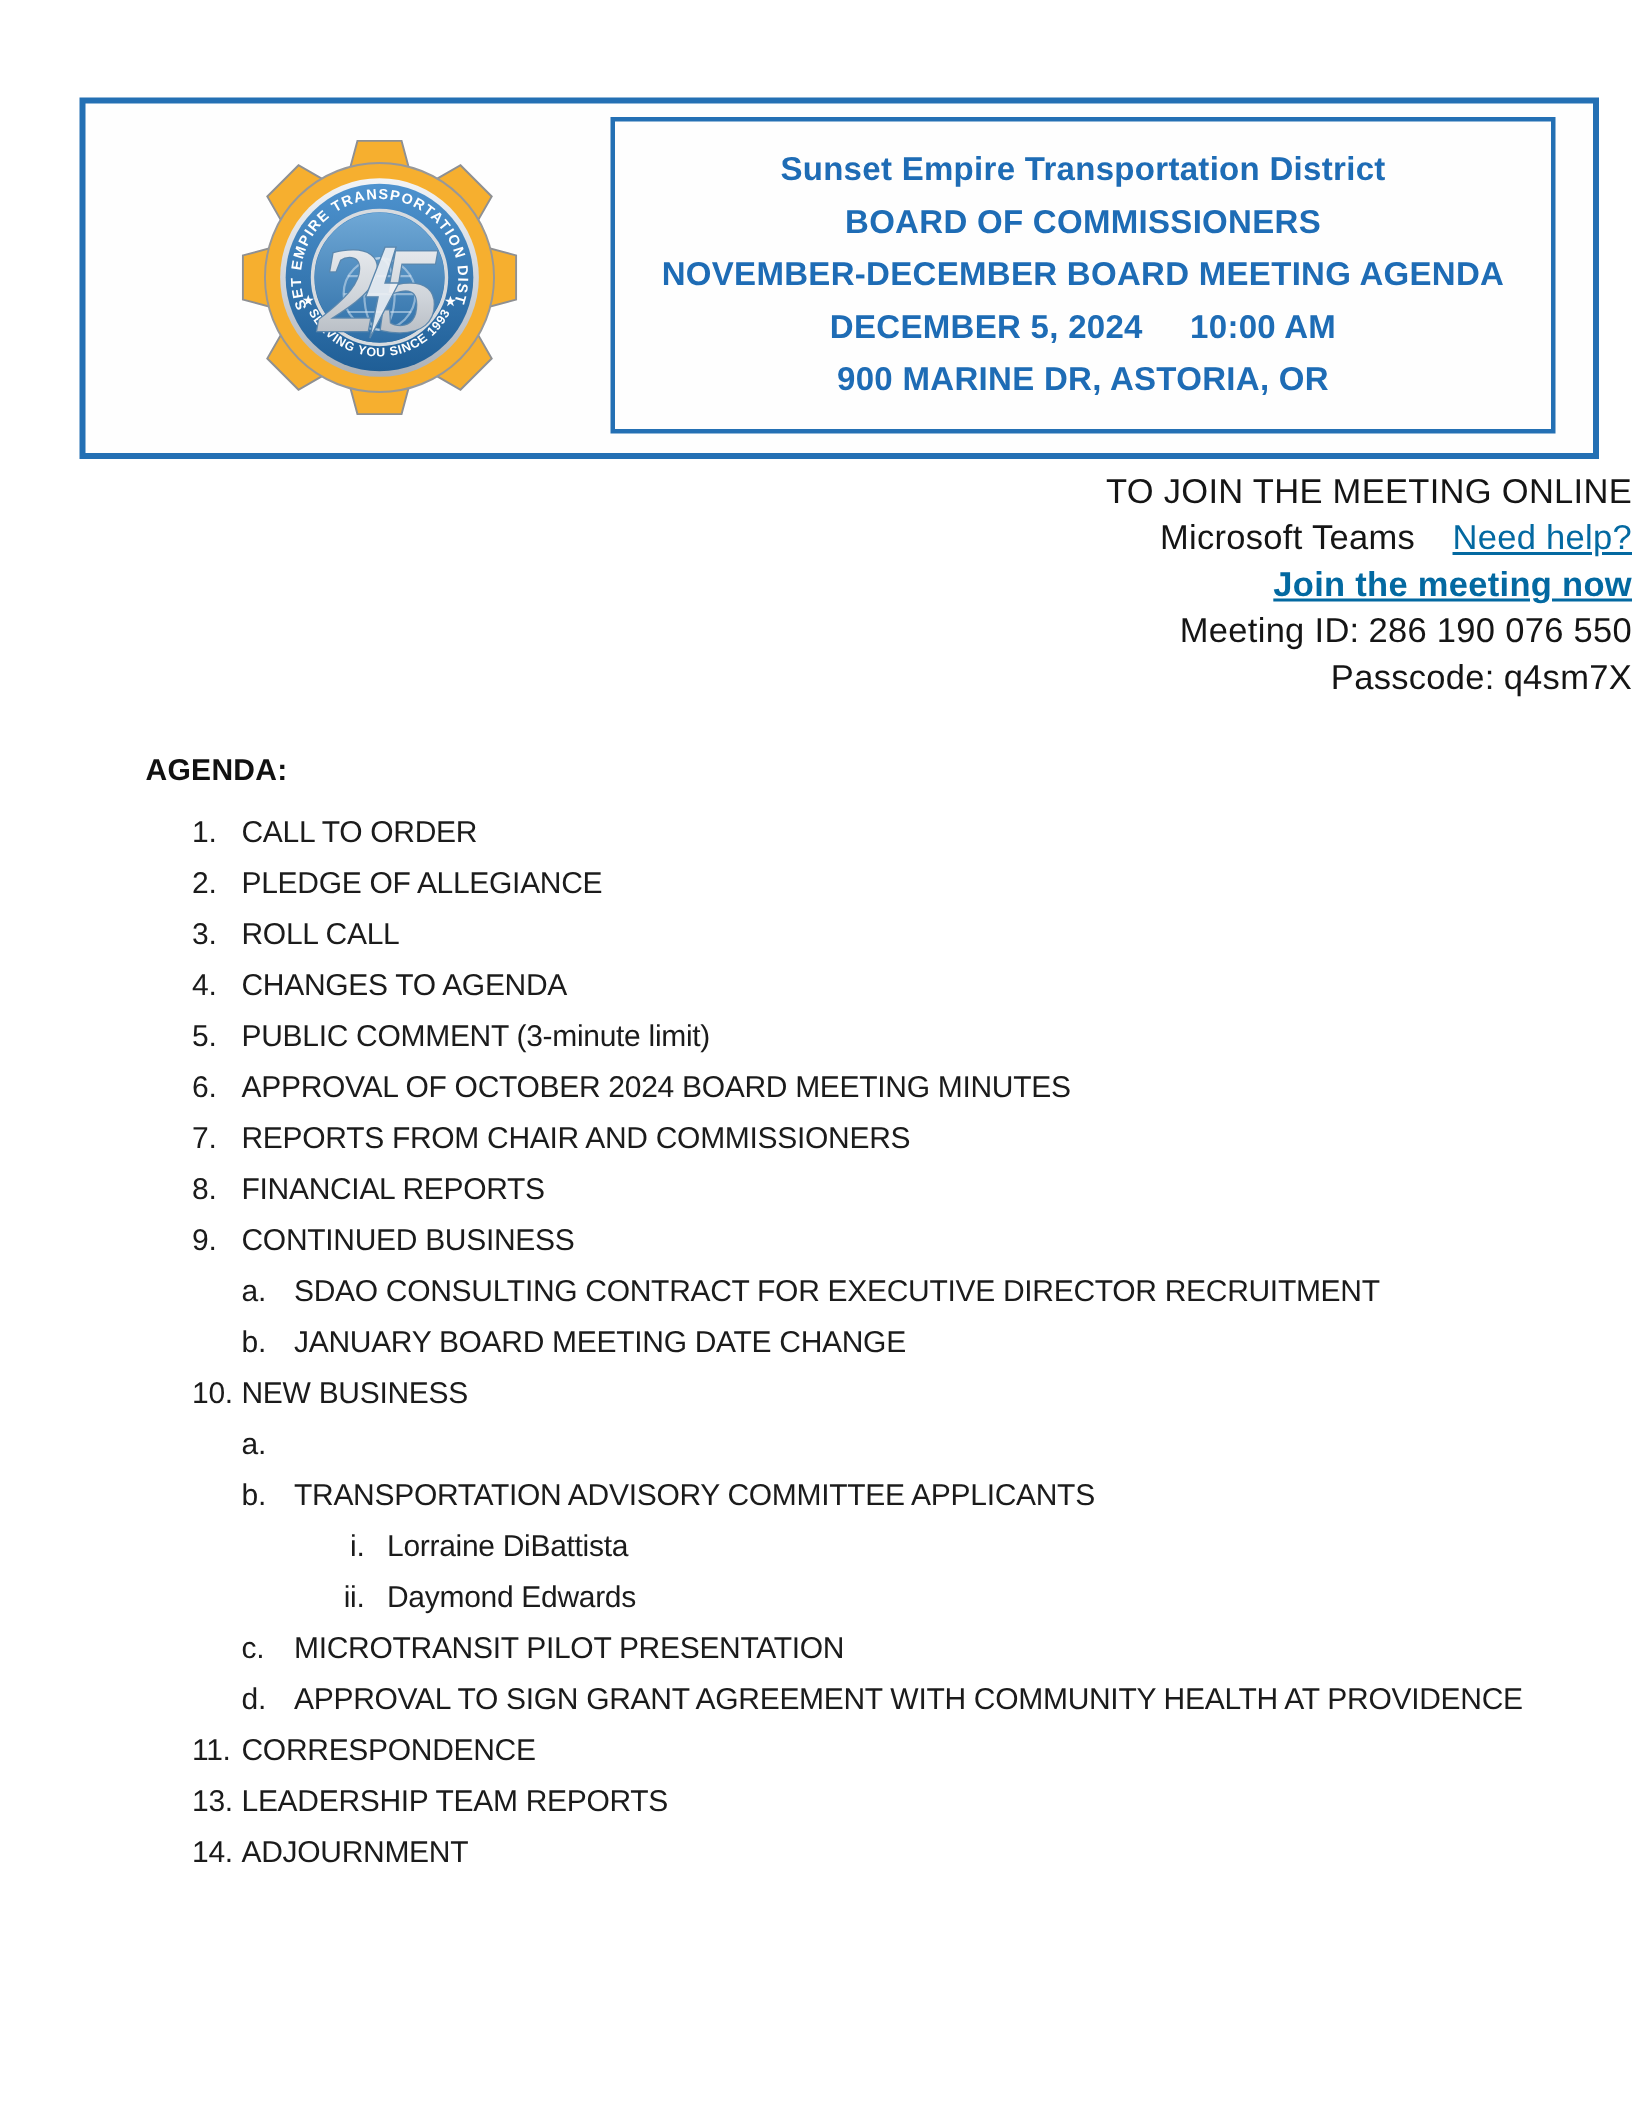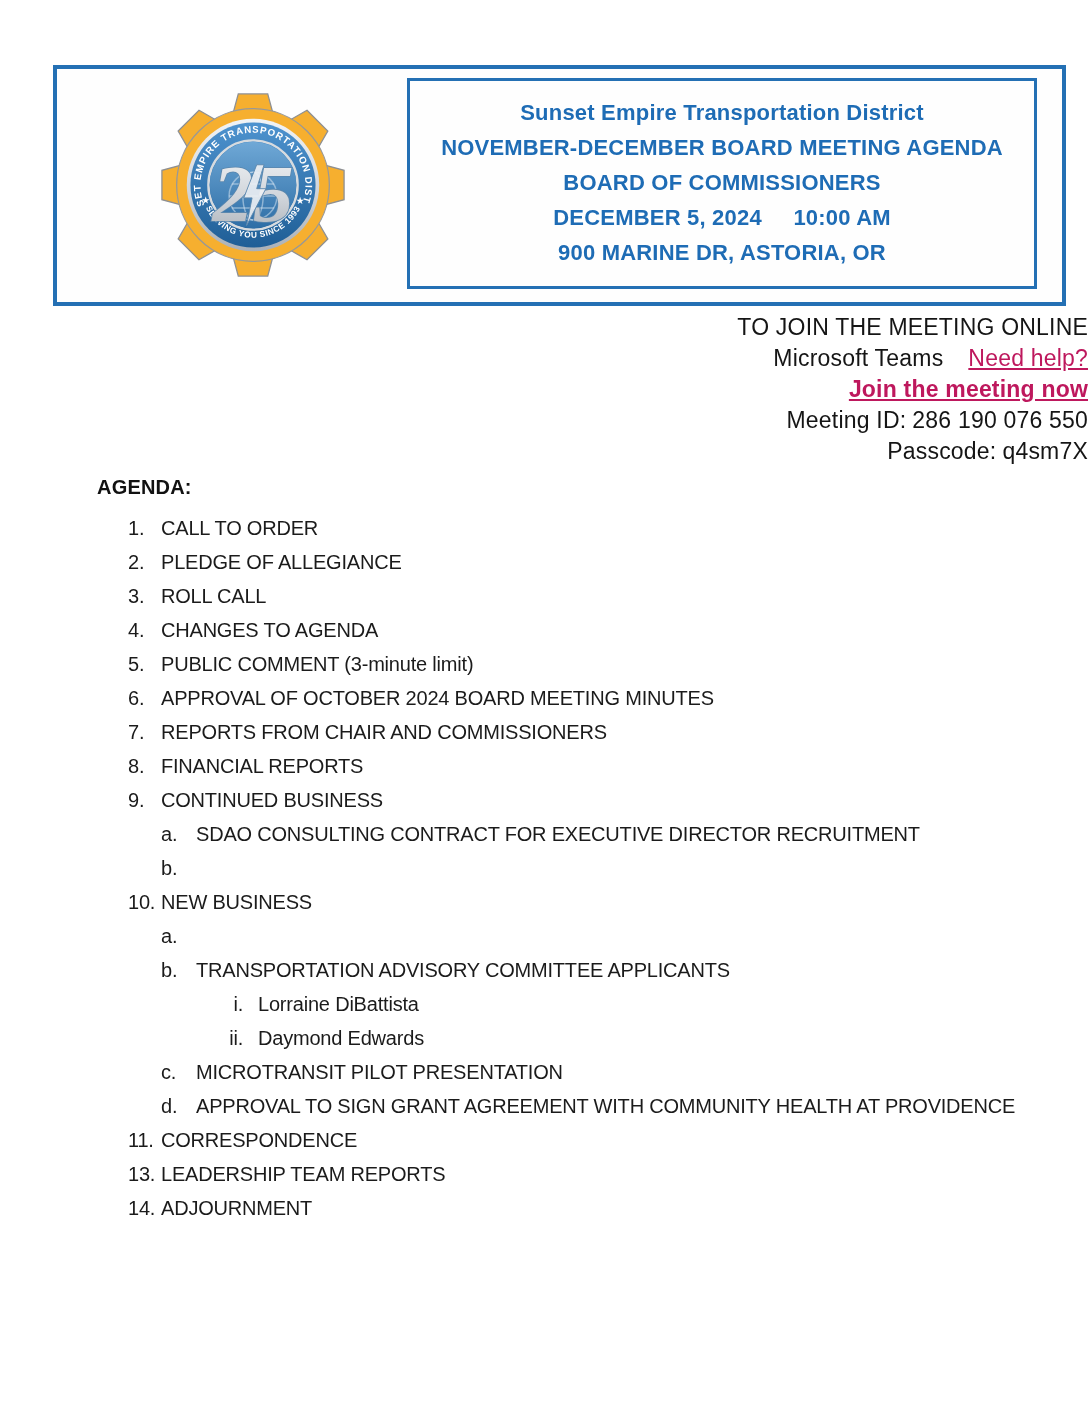--- a/index.html
+++ b/index.html
@@ -46,27 +46,27 @@
     text-align:center;
   }
   .m-line{
     font-size:23px;line-height:31px;
     color:#151515;
     letter-spacing:0.2px;
     text-align:right;
   }
   .m-bold{font-weight:normal;margin-right:25px;}
   .m-link{
-    color:#be185d;text-decoration:underline;cursor:pointer;
+    color:#0369a1;text-decoration:underline;cursor:pointer;
   }
   .m-link-bold{font-weight:bold;}
   .m-label{margin-right:6px;}
   
   .agenda{
-    position:absolute;top:475px;left:0;width:100%;
+    position:absolute;top:502px;left:0;width:100%;
   }
   .agenda-heading{
     margin-left:97px;
     font-size:20px;font-weight:bold;
     color:#111;
     line-height:24px;
     margin-bottom:12px;
     letter-spacing:0.2px;
   }
   .row{
@@ -145,22 +145,22 @@
         </g>
 
         <text x="100" y="139" text-anchor="middle" font-size="88" font-weight="bold" font-style="italic" font-family="Liberation Serif, serif" fill="url(#silverGrad)" stroke="#5b87ad" stroke-width="1.8" paint-order="stroke">25</text>
 
         <polygon points="104,78 90,114 99,114 93,144 114,104 104,104 112,78" fill="#eef1f4" fill-opacity="0.9" stroke="#5b87ad" stroke-width="1"></polygon>
       </svg>
     </div>
 
     <div class="inner-box">
       <div class="h-line">Sunset Empire Transportation District</div>
+      <div class="h-line">BOARD OF COMMISSIONERS</div>
       <div class="h-line">NOVEMBER-DECEMBER BOARD MEETING AGENDA</div>
-      <div class="h-line">BOARD OF COMMISSIONERS</div>
       <div class="h-line">DECEMBER 5, 2024 &nbsp;&nbsp;&nbsp; 10:00 AM</div>
       <div class="h-line">900 MARINE DR, ASTORIA, OR</div>
     </div>
   </div>
 
   <div class="meeting">
     <div class="m-line">TO JOIN THE MEETING ONLINE</div>
     <div class="m-line">
       <span class="m-bold">Microsoft Teams</span><a class="m-link">Need help?</a>
     </div>
@@ -213,20 +213,21 @@
     <div class="row lvl1">
         <span class="num">9.</span>
         <span>CONTINUED BUSINESS</span>
       </div>
     <div class="row lvl2">
         <span class="num">a.</span>
         <span>SDAO CONSULTING CONTRACT FOR EXECUTIVE DIRECTOR RECRUITMENT</span>
       </div>
     <div class="row lvl2">
         <span class="num">b.</span>
+        <span>JANUARY BOARD MEETING DATE CHANGE</span>
       </div>
     <div class="row lvl1">
         <span class="num">10.</span>
         <span>NEW BUSINESS</span>
       </div>
     <div class="row lvl2">
         <span class="num">a.</span>
       </div>
     <div class="row lvl2">
         <span class="num">b.</span>

